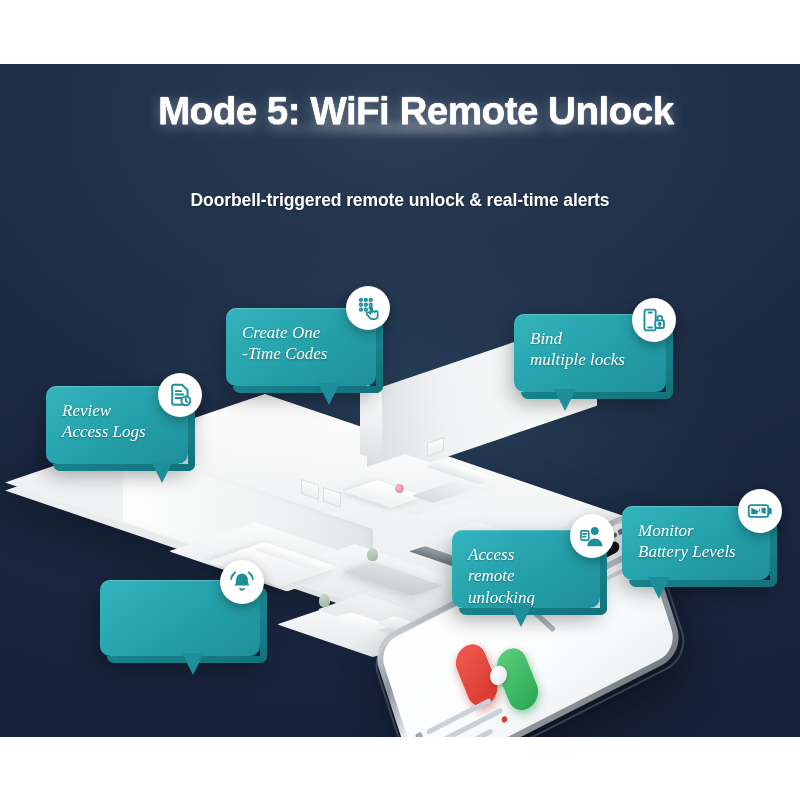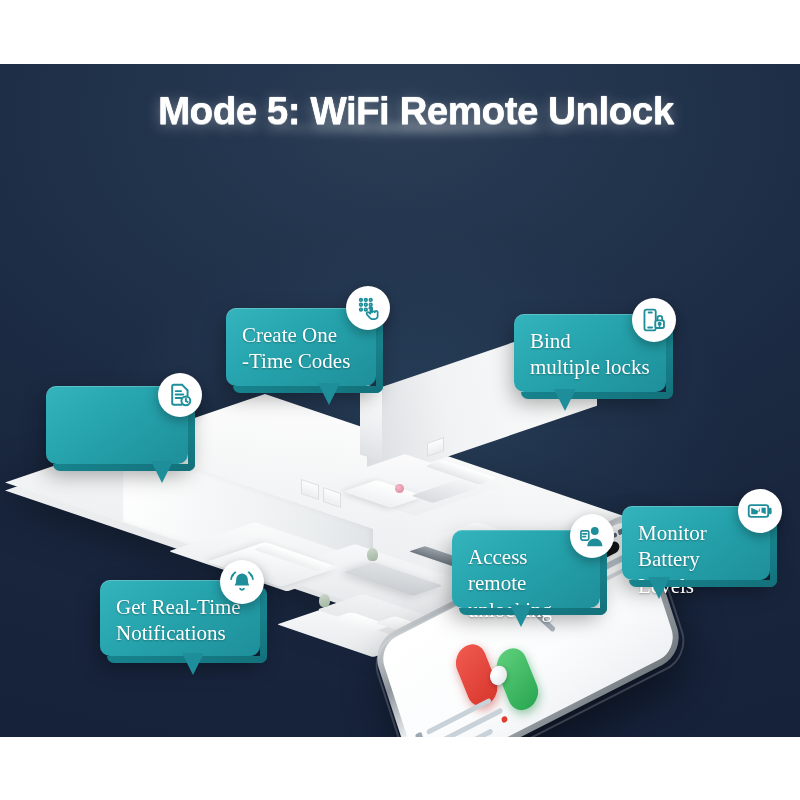--- a/index.html
+++ b/index.html
@@ -180,23 +180,24 @@
     position:absolute;z-index:20;
     border-radius:10px;
     background:linear-gradient(145deg,#34b4bd 0%,#25a2ab 48%,#1e8f9a 100%);
     box-shadow:0 10px 22px rgba(0,0,0,.38), inset 0 1px 0 rgba(255,255,255,.22);
     padding:14px 16px 16px 16px;
     box-sizing:border-box;
   }
   .bubble .bt{
     color:#ffffff;
     font-family:"Liberation Serif", serif;
-    font-size:21px;line-height:1.26;
+    font-size:17px;line-height:1.26;
     text-shadow:0 1px 2px rgba(0,0,0,.30);
     white-space:pre-line;
+    font-style:italic;
   }
   .bubble .tail{
     position:absolute;width:0;height:0;
     border-left:11px solid transparent;border-right:11px solid transparent;
     border-top:22px solid #1e8f9a;
   }
   .bubble .side{
     position:absolute;right:-7px;top:7px;bottom:-7px;width:7px;
     background:linear-gradient(180deg,#1b8b95,#13717b);
     border-radius:0 8px 8px 0;
@@ -304,20 +305,22 @@
           <div class="log-row" style="left:20px;top:125px;width:64px;"></div>
           <div class="redot"></div>
         </div>
       </div>
       <div class="phone-edge"></div>
     </div>
 
     <div class="bubble" id="b-logs">
       <div class="side"></div>
       <div class="bottomedge"></div>
+      <div class="bt">Review
+Access Logs</div>
       <div class="tail"></div>
       <div class="badge">
         <svg viewBox="0 0 24 24" fill="none" stroke="#1e8f9a" stroke-width="1.8" stroke-linecap="round" stroke-linejoin="round">
           <path d="M14 2.6H6.4a1.6 1.6 0 0 0-1.6 1.6v15.2a1.6 1.6 0 0 0 1.6 1.6h7.2"></path>
           <path d="M14 2.6 19 7.6v5.2"></path>
           <path d="M8 8.4h5M8 11.6h7M8 14.8h5"></path>
           <circle cx="17.4" cy="17.4" r="4.1" fill="#ffffff"></circle>
           <path d="M17.4 15.2v2.2l1.5 1"></path>
         </svg>
       </div>
@@ -392,34 +395,33 @@
           <path d="M7.6 21.4c0-4.2 3.2-7.2 7-7.2s7 3 7 7.2Z" fill="#1e8f9a" stroke="none"></path>
           <rect x="1.8" y="7.2" width="7.2" height="8.6" rx="1.2" fill="#ffffff"></rect>
           <path d="M3.6 10h3.4M3.6 12.6h2.4"></path>
         </svg>
       </div>
     </div>
 
     <div class="bubble" id="b-notif">
       <div class="side"></div>
       <div class="bottomedge"></div>
-      <div class="bt">Get Real-Time
-Notifications</div>
       <div class="tail"></div>
       <div class="badge">
         <svg viewBox="0 0 24 24" fill="none" stroke="#1e8f9a" stroke-width="1.7" stroke-linecap="round" stroke-linejoin="round">
           <path d="M12 4.2a5.4 5.4 0 0 0-5.4 5.4c0 4.2-1.6 5.6-1.6 5.6h14s-1.6-1.4-1.6-5.6A5.4 5.4 0 0 0 12 4.2Z" fill="#1e8f9a" stroke="none"></path>
           <path d="M10.3 18.2a2 2 0 0 0 3.4 0" stroke-width="1.8"></path>
           <path d="M3.6 5.2C2.6 6.4 2.1 7.6 2 9.2"></path>
           <path d="M20.4 5.2c1 1.2 1.5 2.4 1.6 4"></path>
           <path d="M5.8 3.1C4.6 4 3.9 5 3.4 6.2"></path>
           <path d="M18.2 3.1c1.2.9 1.9 1.9 2.4 3.1"></path>
         </svg>
       </div>
     </div>
 
     <div class="titlewrap">
       <span class="title">Mode 5: WiFi Remote Unlock</span>
       <div class="title-glow"></div>
     </div>
+    <div class="sub2">Doorbell-triggered remote unlock &amp; real-time alerts</div>
 
   </div>
 </div>
 
 </body></html>

